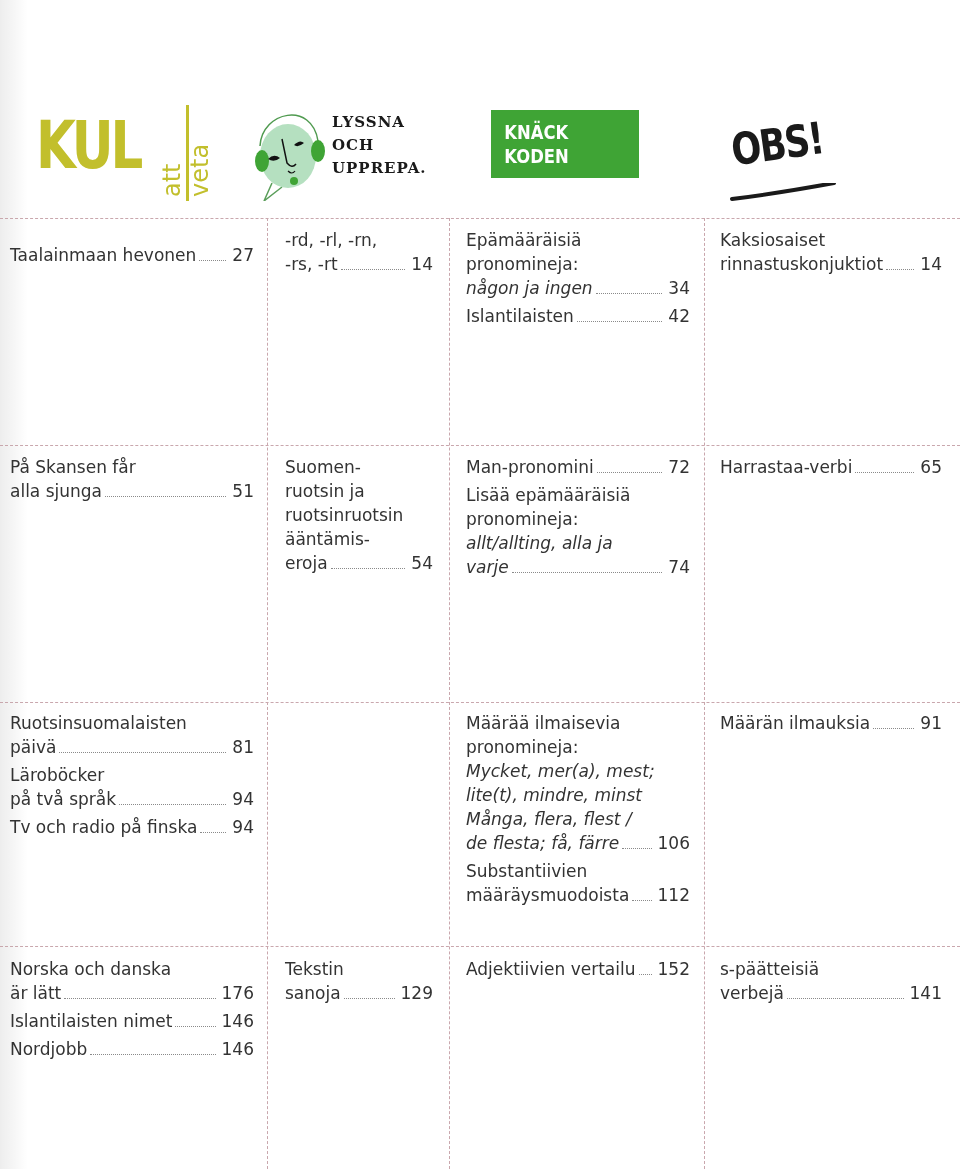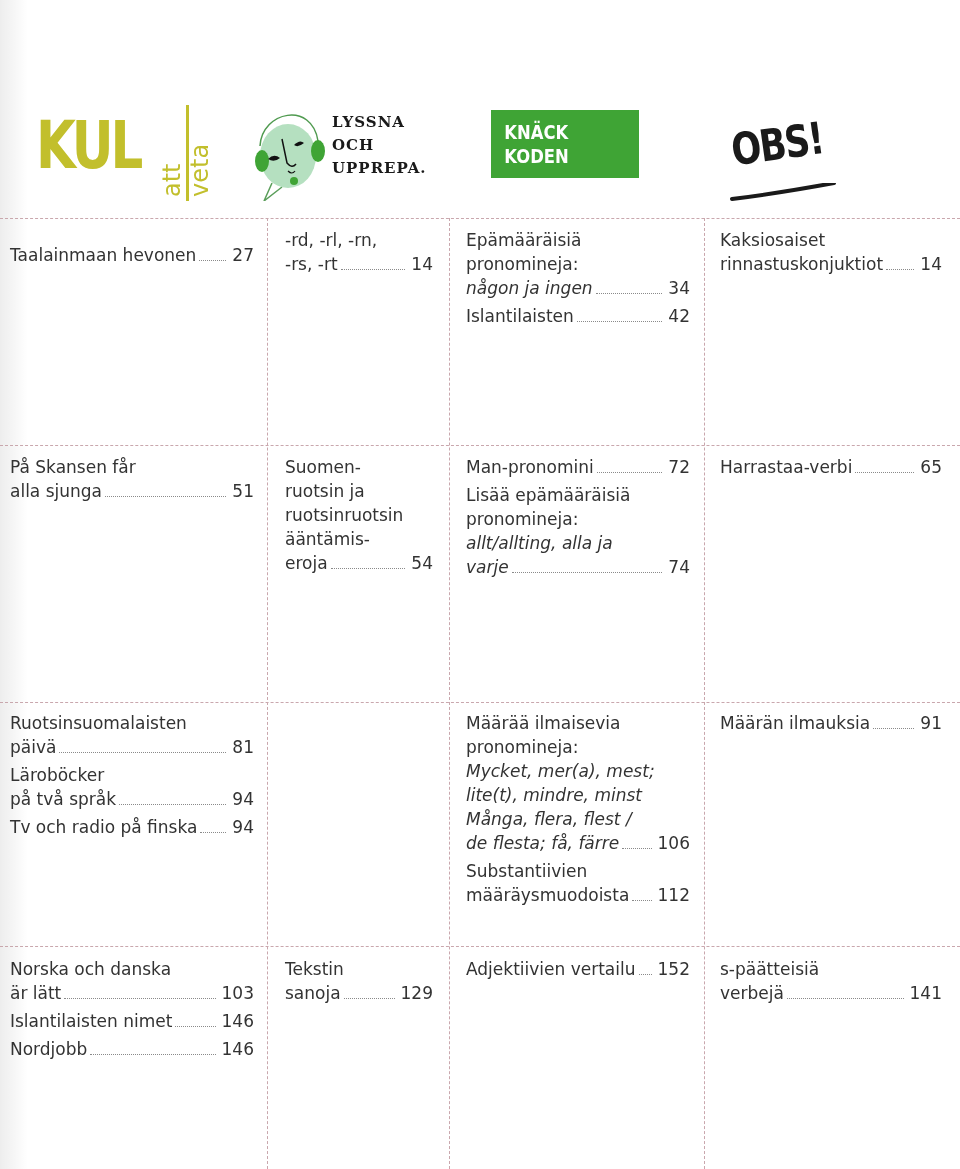--- a/index.html
+++ b/index.html
@@ -387,21 +387,21 @@
       </div>
   </div>
 </div>
 
 <div class="cell" style="left:10px; top:957px; width:244px;">
   <div class="entry">
     <span class="entry-line">Norska och danska</span>
     <div class="last-line">
         <span class="txt">är lätt</span>
         <span class="leader"></span>
-        <span class="page-num">103</span>
+        <span class="page-num">176</span>
       </div>
   </div>
   <div class="entry">
     <div class="last-line">
         <span class="txt">Islantilaisten nimet</span>
         <span class="leader"></span>
         <span class="page-num">146</span>
       </div>
   </div>
   <div class="entry">

